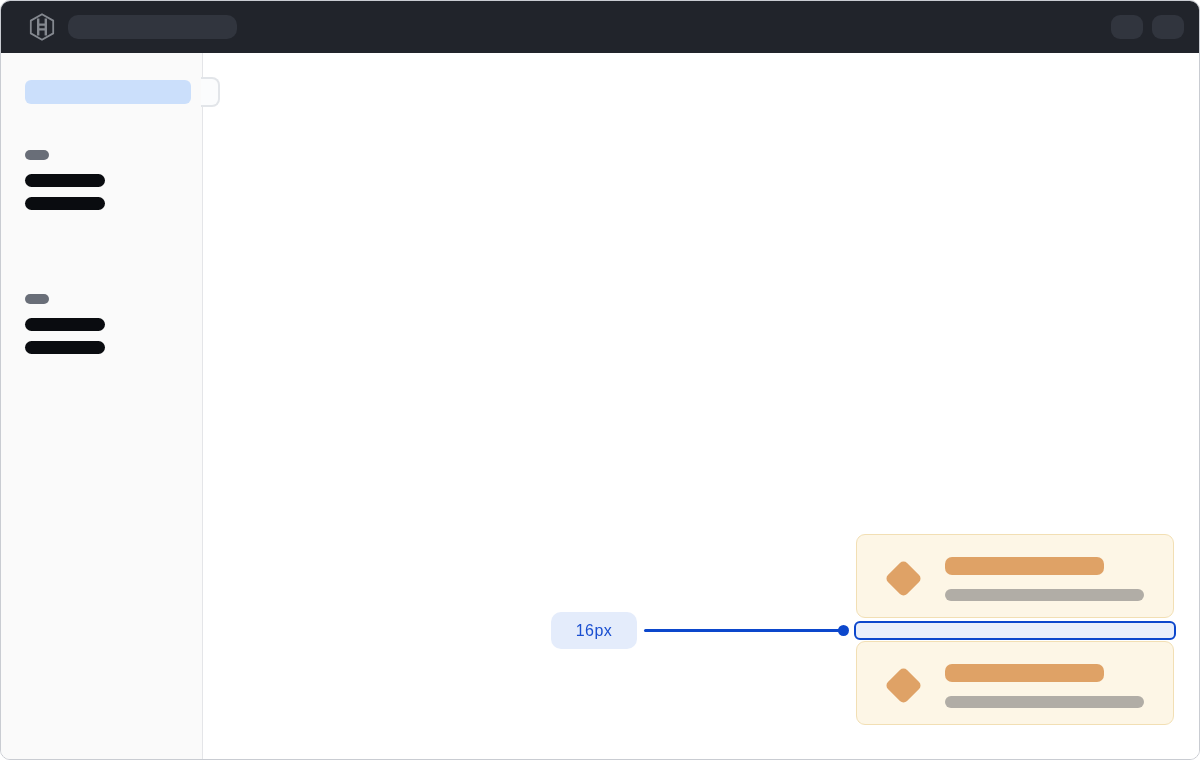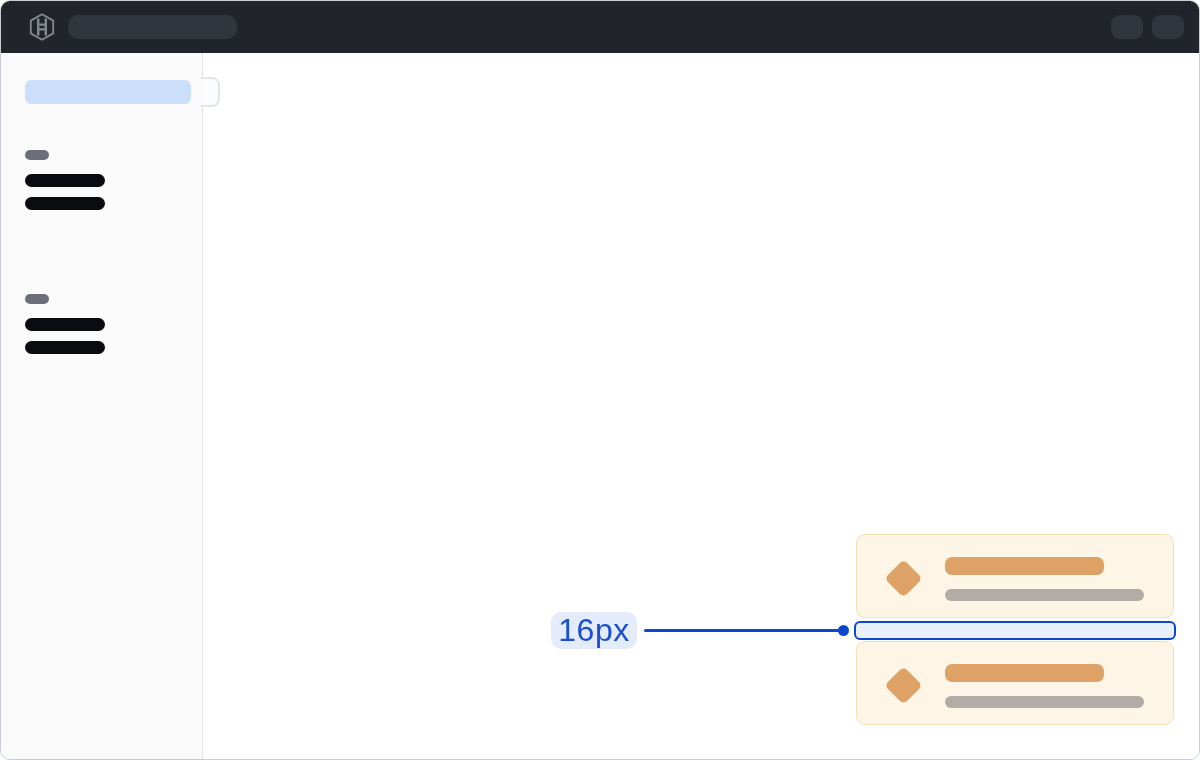--- a/index.html
+++ b/index.html
@@ -133,21 +133,21 @@
     border-radius: 6px;
     z-index: 2;
   }
   .annotation-label {
     position: absolute;
     left: 550px; top: 611px;
     width: 86px; height: 37px;
     background: #e4ecfb;
     border-radius: 10px;
     color: #1a4fd0;
-    font-size: 32px;
+    font-size: 16px;
     font-weight: 500;
     display: flex;
     align-items: center;
     justify-content: center;
     letter-spacing: 0.5px;
   }
   .annotation-line {
     position: absolute;
     left: 643px; top: 628px;
     width: 199px; height: 3px;

